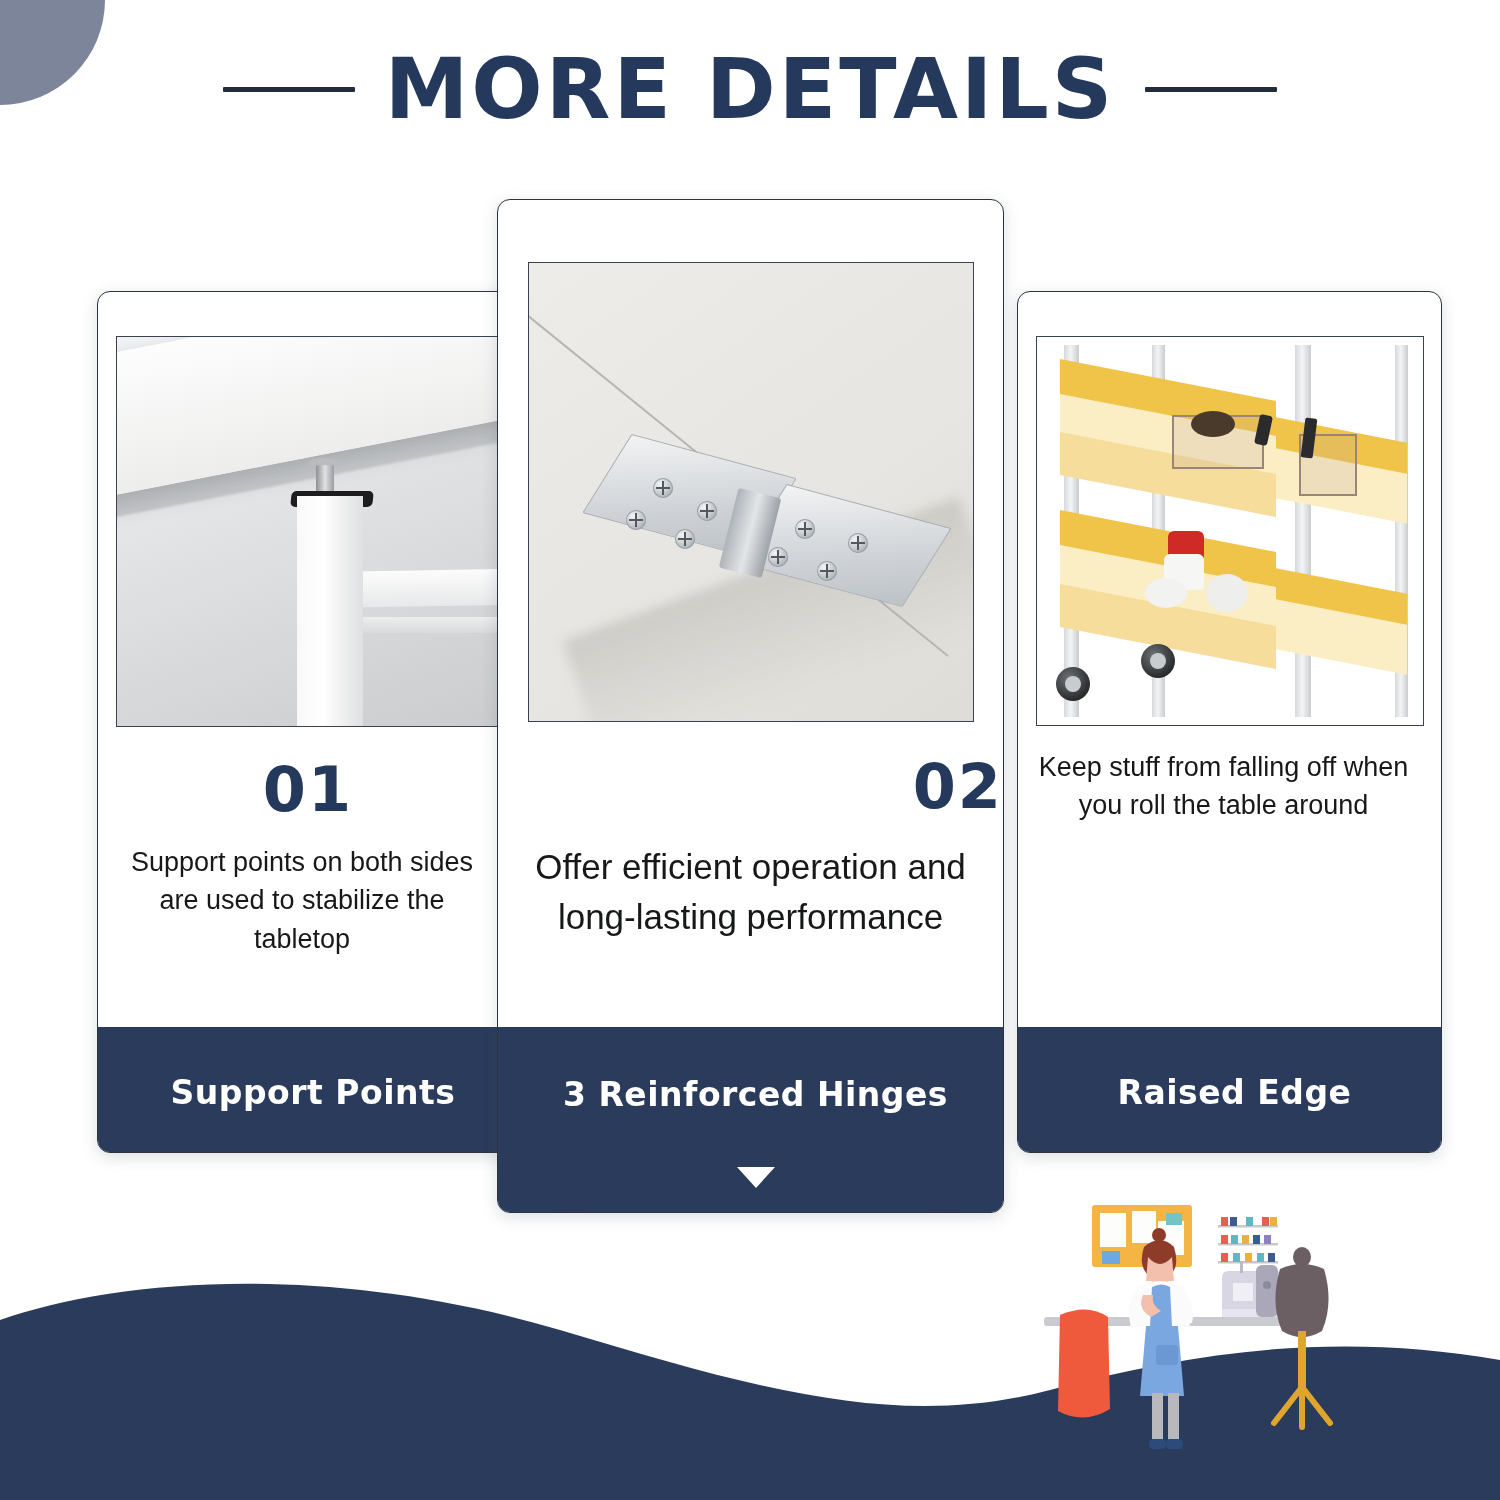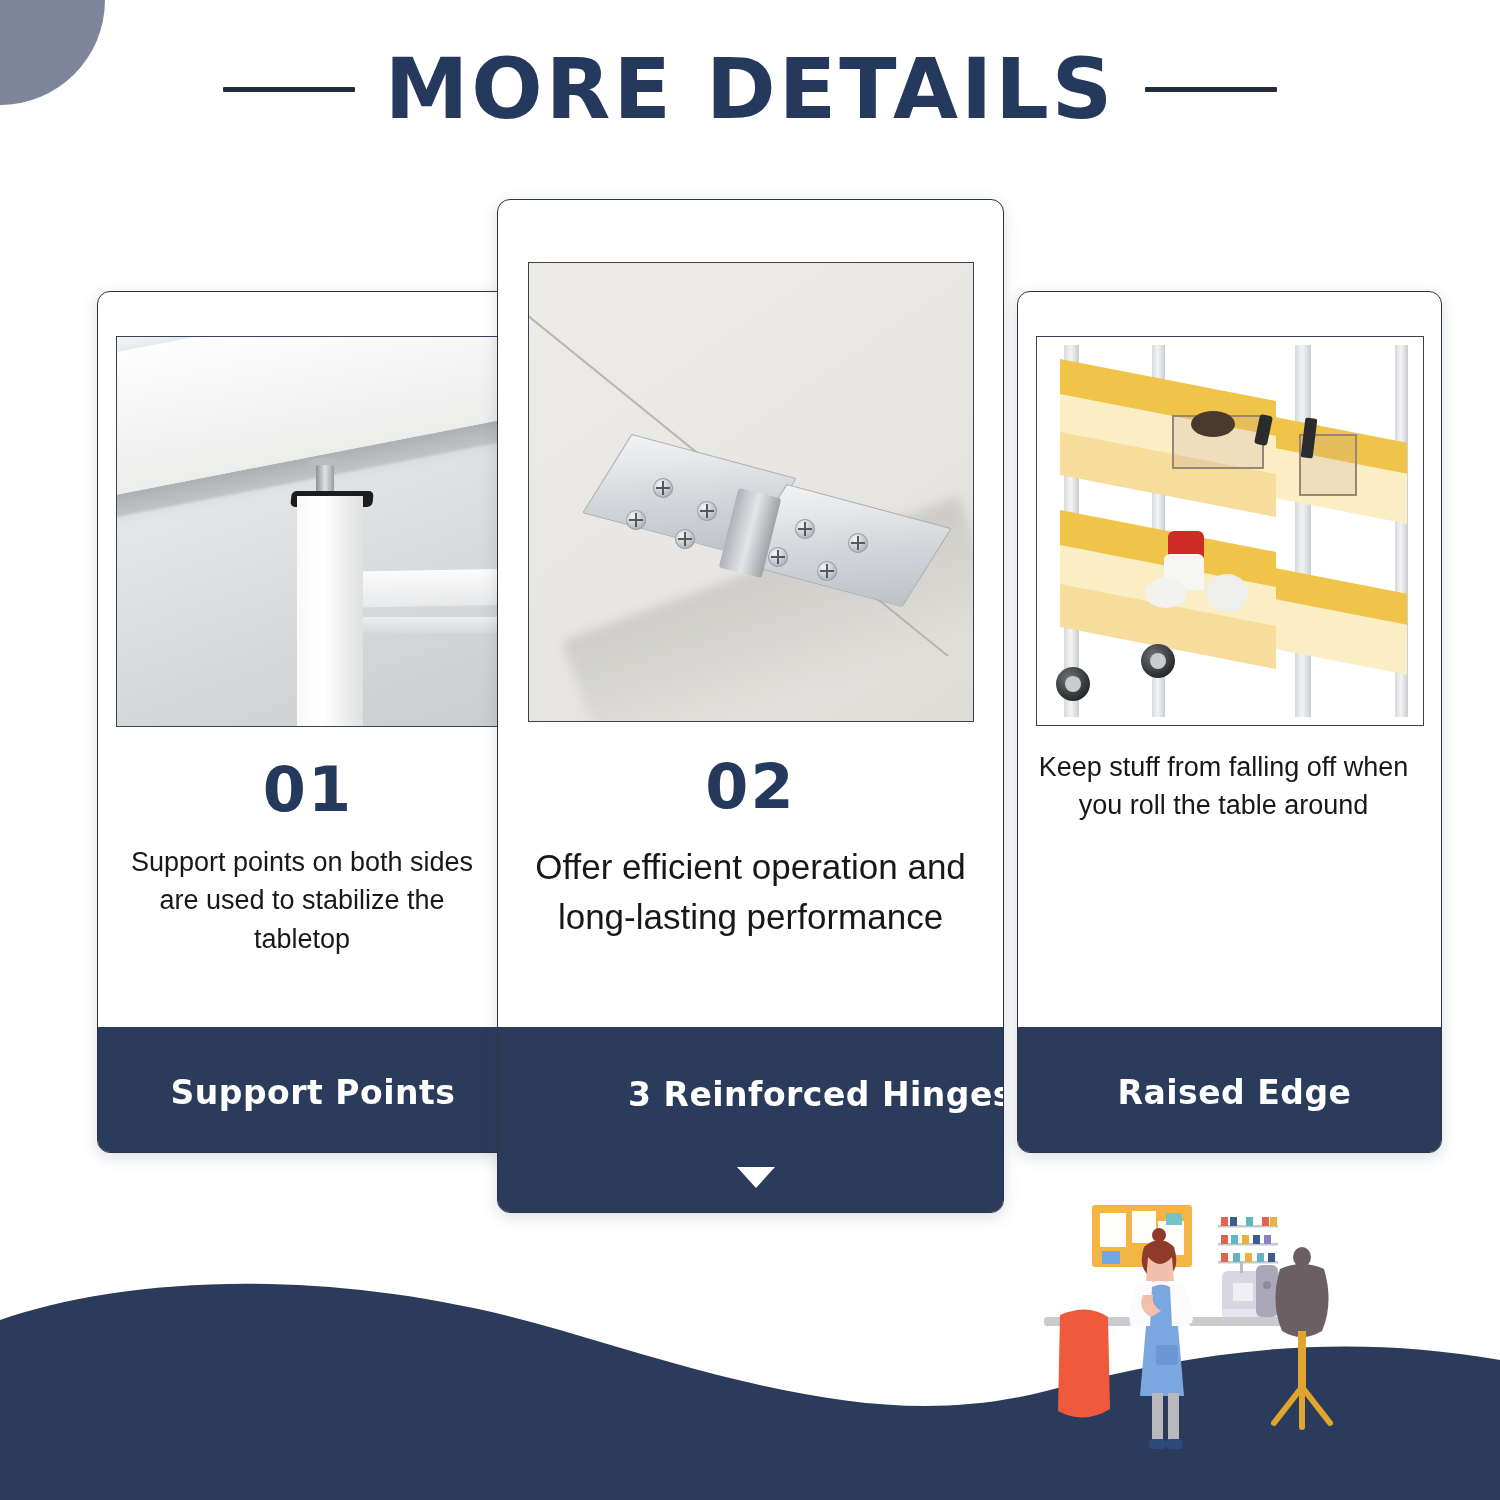--- a/index.html
+++ b/index.html
@@ -52,40 +52,40 @@
   .card-1 .photo{width:382px;height:389px;margin-top:44px;}
   .card-2 .photo{width:444px;height:458px;margin-top:62px;}
   .card-3 .photo{width:386px;height:388px;margin-top:44px;}
 
   .num{
     text-align:center;color:#24395c;font-weight:bold;
     font-family:"DejaVu Sans", sans-serif;
     letter-spacing:2px;
   }
   .card-1 .num,.card-3 .num{font-size:62px;margin-top:32px;line-height:1;}
-  .card-2 .num{font-size:62px;margin-top:34px;line-height:1;}
+  .card-2 .num{font-size:62px;margin-top:34px;line-height:1;text-align:right;}
 
   .desc{
     text-align:center;color:#17181a;
     font-size:27px;line-height:1.42;
     padding:22px 28px 0 16px;
   }
   .card-2 .desc{font-size:35px;padding:24px 26px 0 26px;}
 
   .banner{
     position:absolute;left:0;bottom:0;width:100%;
     background:#2b3b5b;color:#ffffff;
     text-align:center;
     font-weight:bold;
     font-family:"DejaVu Sans", sans-serif;
     letter-spacing:.5px;
     padding-left:10px;
   }
   .card-1 .banner,.card-3 .banner{height:125px;font-size:33px;}
-  .card-2 .banner{height:185px;font-size:33px;text-align:right;}
+  .card-2 .banner{height:185px;font-size:33px;}
   .banner .btxt{position:absolute;left:0;right:0;top:46px;}
   .card-2 .banner .btxt{top:48px;}
   
   .banner::after{
     content:"";position:absolute;left:-8%;bottom:-46px;width:116%;height:62px;
     background:#2b3b5b;border-radius:50%/100% 100% 0 0;
   }
   .chevron{
     position:absolute;left:50%;transform:translateX(-50%);
     bottom:24px;width:0;height:0;

